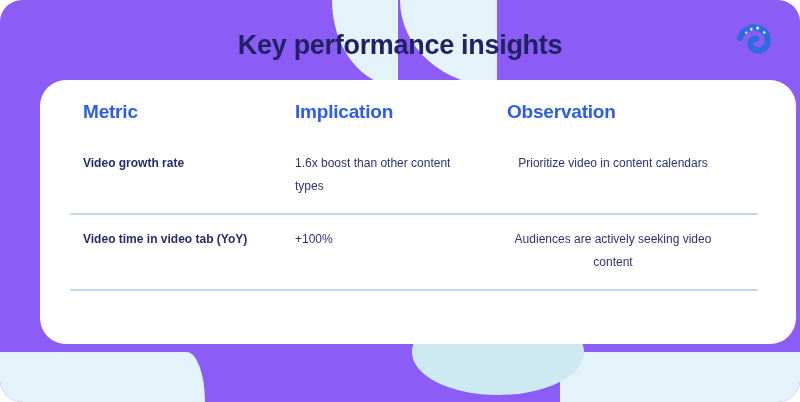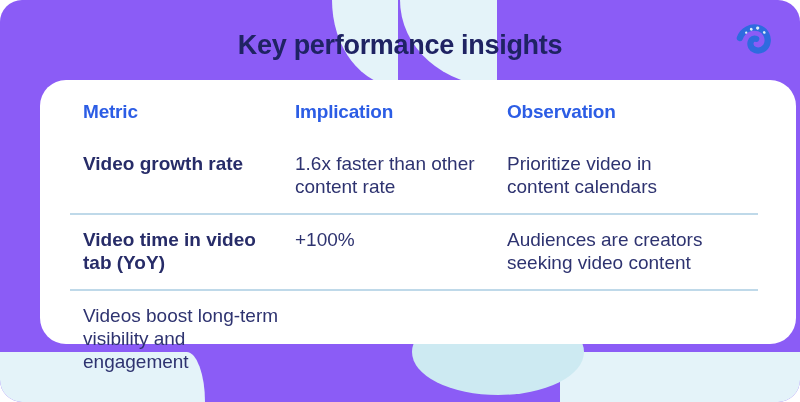--- a/index.html
+++ b/index.html
@@ -28,24 +28,24 @@
     border-radius:26px;z-index:2;box-sizing:border-box;
     padding:21px 38px 16px 30px;
   }
   .grid-row{display:grid;grid-template-columns:212px 212px 1fr;}
   .hdr-cell{
     padding-left:13px;padding-bottom:16px;
     color:#2c5de5;font-size:19px;font-weight:700;letter-spacing:-0.2px;
   }
   .data-row{padding:13px 0 15px 0;}
   .data-row + .data-row{border-top:2px solid #bfd9e9;}
-  .cell{padding-left:13px;font-size:19px;line-height:23px;color:#2e3370;}
+  .cell{padding-left:13px;font-size:12px;line-height:23px;color:#2e3370;}
   .cell.metric{font-weight:700;color:#272c68;max-width:183px;}
   .cell.obs{max-width:185px;}
-  .cell.impl{max-width:212px;}
+  .cell.impl{max-width:212px;text-align:center;}
 </style>
 </head>
 <body>
 
 <div class="frame">
 
   <div class="petal petal1"></div>
   <div class="petal petal2"></div>
   <div class="bottom-light-right"></div>
   <div class="bottom-light-left"></div>
@@ -66,28 +66,27 @@
   <div class="card">
 
     <div class="grid-row">
       <div class="hdr-cell">Metric</div>
       <div class="hdr-cell">Implication</div>
       <div class="hdr-cell">Observation</div>
     </div>
 
     <div class="grid-row data-row">
       <div class="cell metric">Video growth rate</div>
-      <div class="cell obs">1.6x faster than other content rate</div>
+      <div class="cell obs">1.6x boost than other content types</div>
       <div class="cell impl">Prioritize video in content calendars</div>
     </div>
 
     <div class="grid-row data-row">
       <div class="cell metric">Video time in video tab (YoY)</div>
       <div class="cell obs">+100%</div>
-      <div class="cell impl">Audiences are creators seeking video content</div>
+      <div class="cell impl">Audiences are actively seeking video content</div>
     </div>
 
     <div class="grid-row data-row">
-      <div class="cell impl">Videos boost long-term visibility and engagement</div>
     </div>
 
   </div>
 </div>
 
 </body></html>

